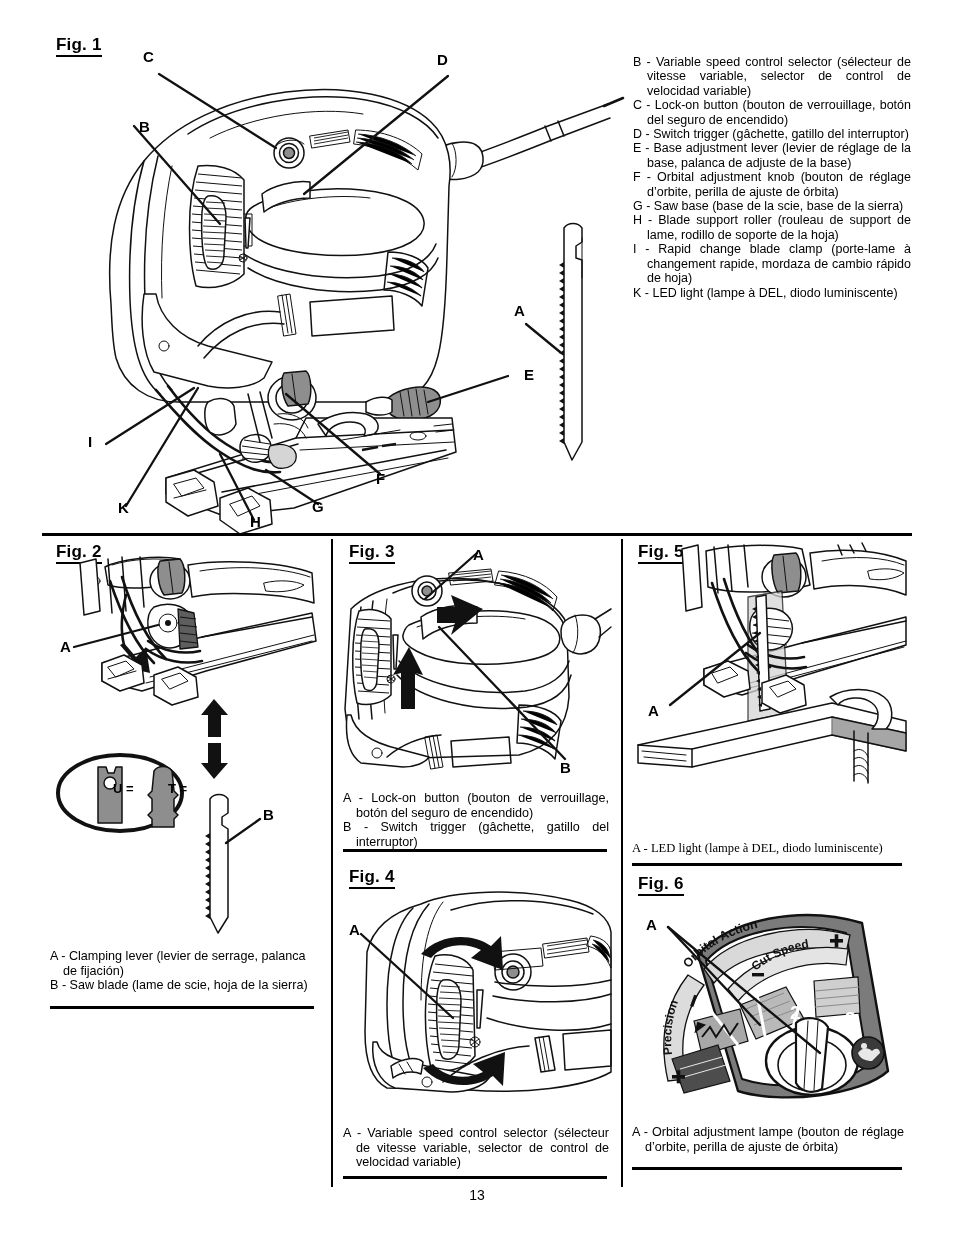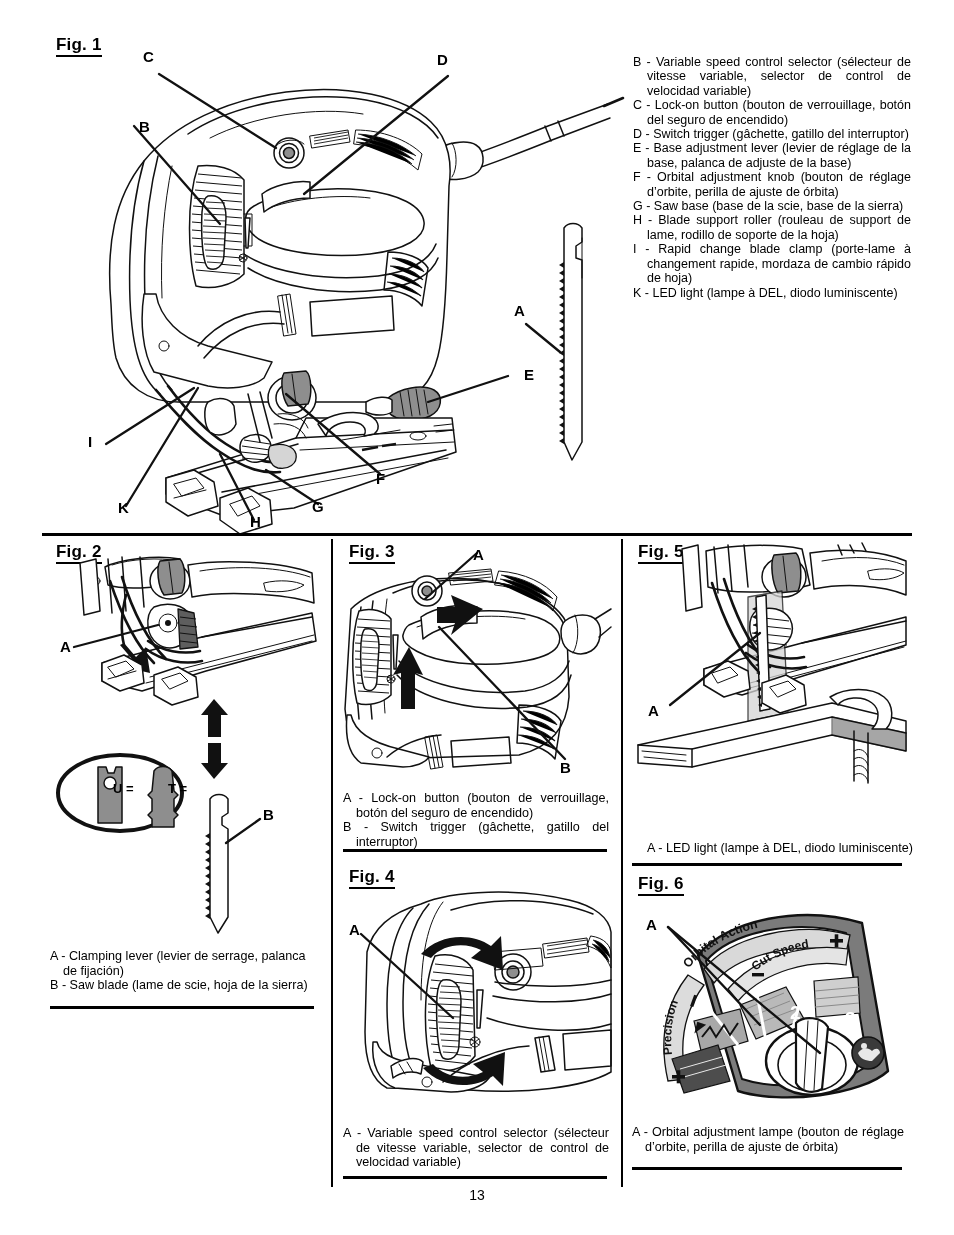--- a/index.html
+++ b/index.html
@@ -697,21 +697,21 @@
         <path d="M222 230 C 228 226 234 230 236 236"></path>
       </g>
 
       <g stroke="#111" stroke-width="2.3" stroke-linecap="round" fill="none">
         <path d="M38 160 L 128 88"></path>
       </g>
     </svg>
 
     <span class="callout" style="position:absolute;left:16px;top:160px;">A</span>
 
-    <div class="caption" style="position:absolute;left:15px;top:298px;width:272px;">
+    <div class="caption" style="position:absolute;left:0;top:298px;width:272px;font-family:Liberation Serif, serif;">
       <span class="row">A - LED light (lampe à DEL, diodo luminiscente)</span>
     </div>
     <div class="rule" style="position:absolute;left:0;top:320px;width:270px;"></div>
   </div>
 
   <div class="panel" id="fig6">
     <div class="figlabel" style="position:absolute;left:6px;top:0;text-align:center;">Fig. 6</div>
 
     <svg class="art" style="top:38px;" width="274" height="190" viewBox="0 0 274 190">
       <defs>

